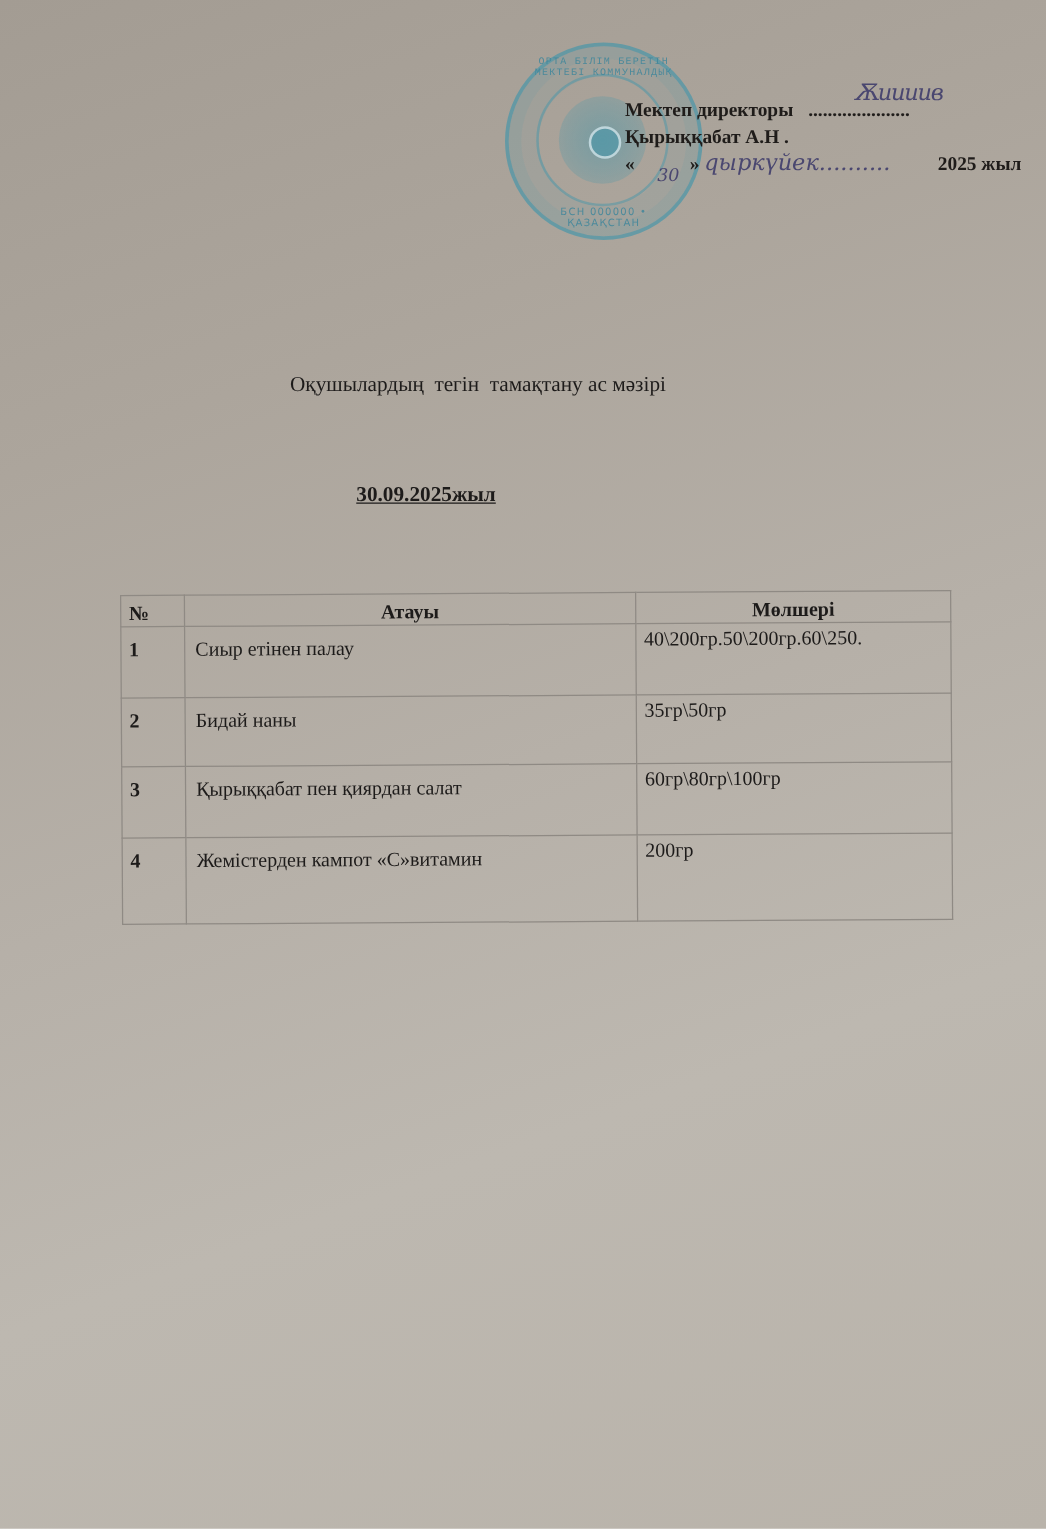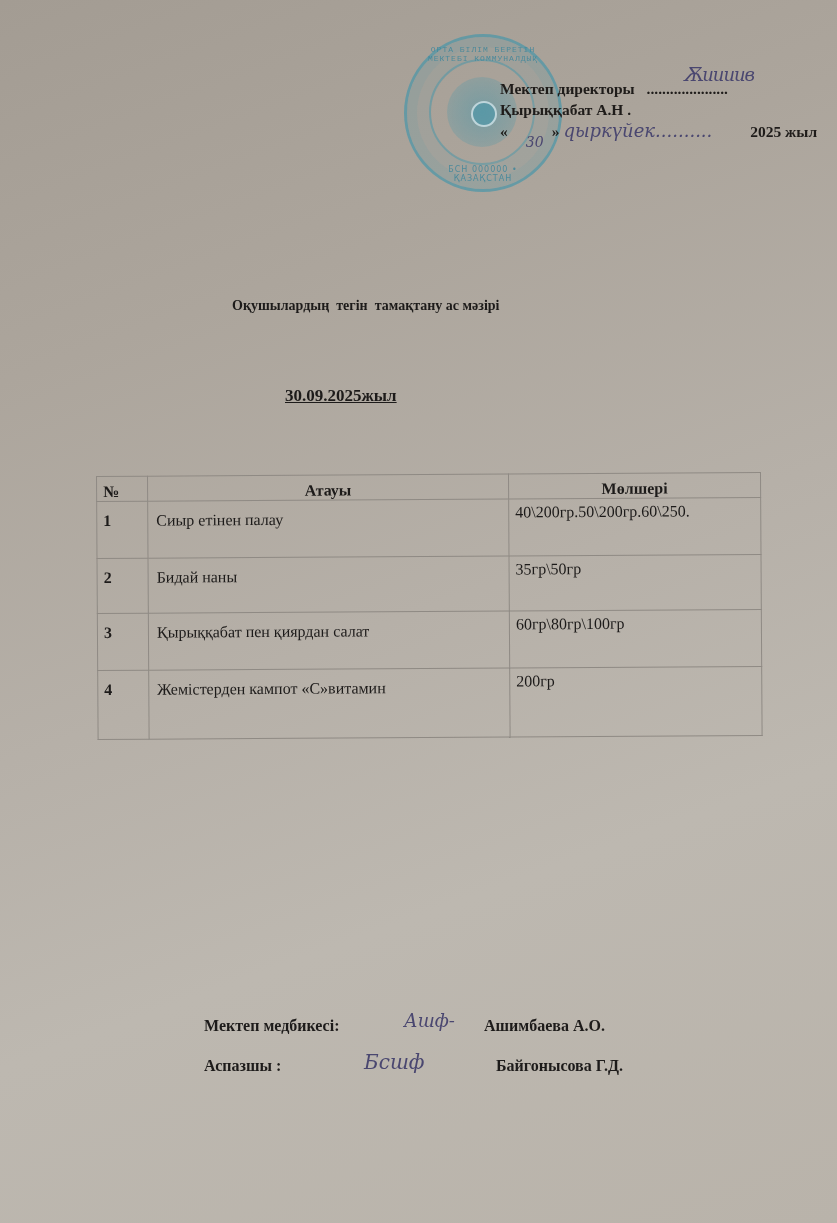--- a/index.html
+++ b/index.html
@@ -95,22 +95,22 @@
       position: absolute;
       left: 18px; top: -5px;
       font-size: 14px;
     }
 
     
     .title {
       position: absolute;
       left: 232px;
       top: 298px;
-      font-weight: bold;
-      font-size: 14px;
+      font-weight: normal;
+      font-size: 17px;
       white-space: pre;
     }
     .date {
       position: absolute;
       left: 285px;
       top: 386px;
       font-weight: bold;
       font-size: 17px;
       text-decoration: underline;
     }
@@ -237,26 +237,14 @@
         <td class="qty">60гр\80гр\100гр</td>
       </tr>
       <tr class="r4">
         <td class="num">4</td>
         <td class="name">Жемістерден кампот «С»витамин</td>
         <td class="qty">200гр</td>
       </tr>
     </tbody>
   </table>
 
-  <div class="footer">
-    <div class="row">
-      <span>Мектеп  медбикесі:</span>
-      <span class="sig sig-nurse">Ашф-</span>
-      <span class="name-nurse">Ашимбаева А.О.</span>
-    </div>
-    <div class="row row2">
-      <span>Аспазшы :</span>
-      <span class="sig sig-cook">Бсшф</span>
-      <span class="name-cook">Байгонысова Г.Д.</span>
-    </div>
-  </div>
 
 </div>
 
 </body></html>

